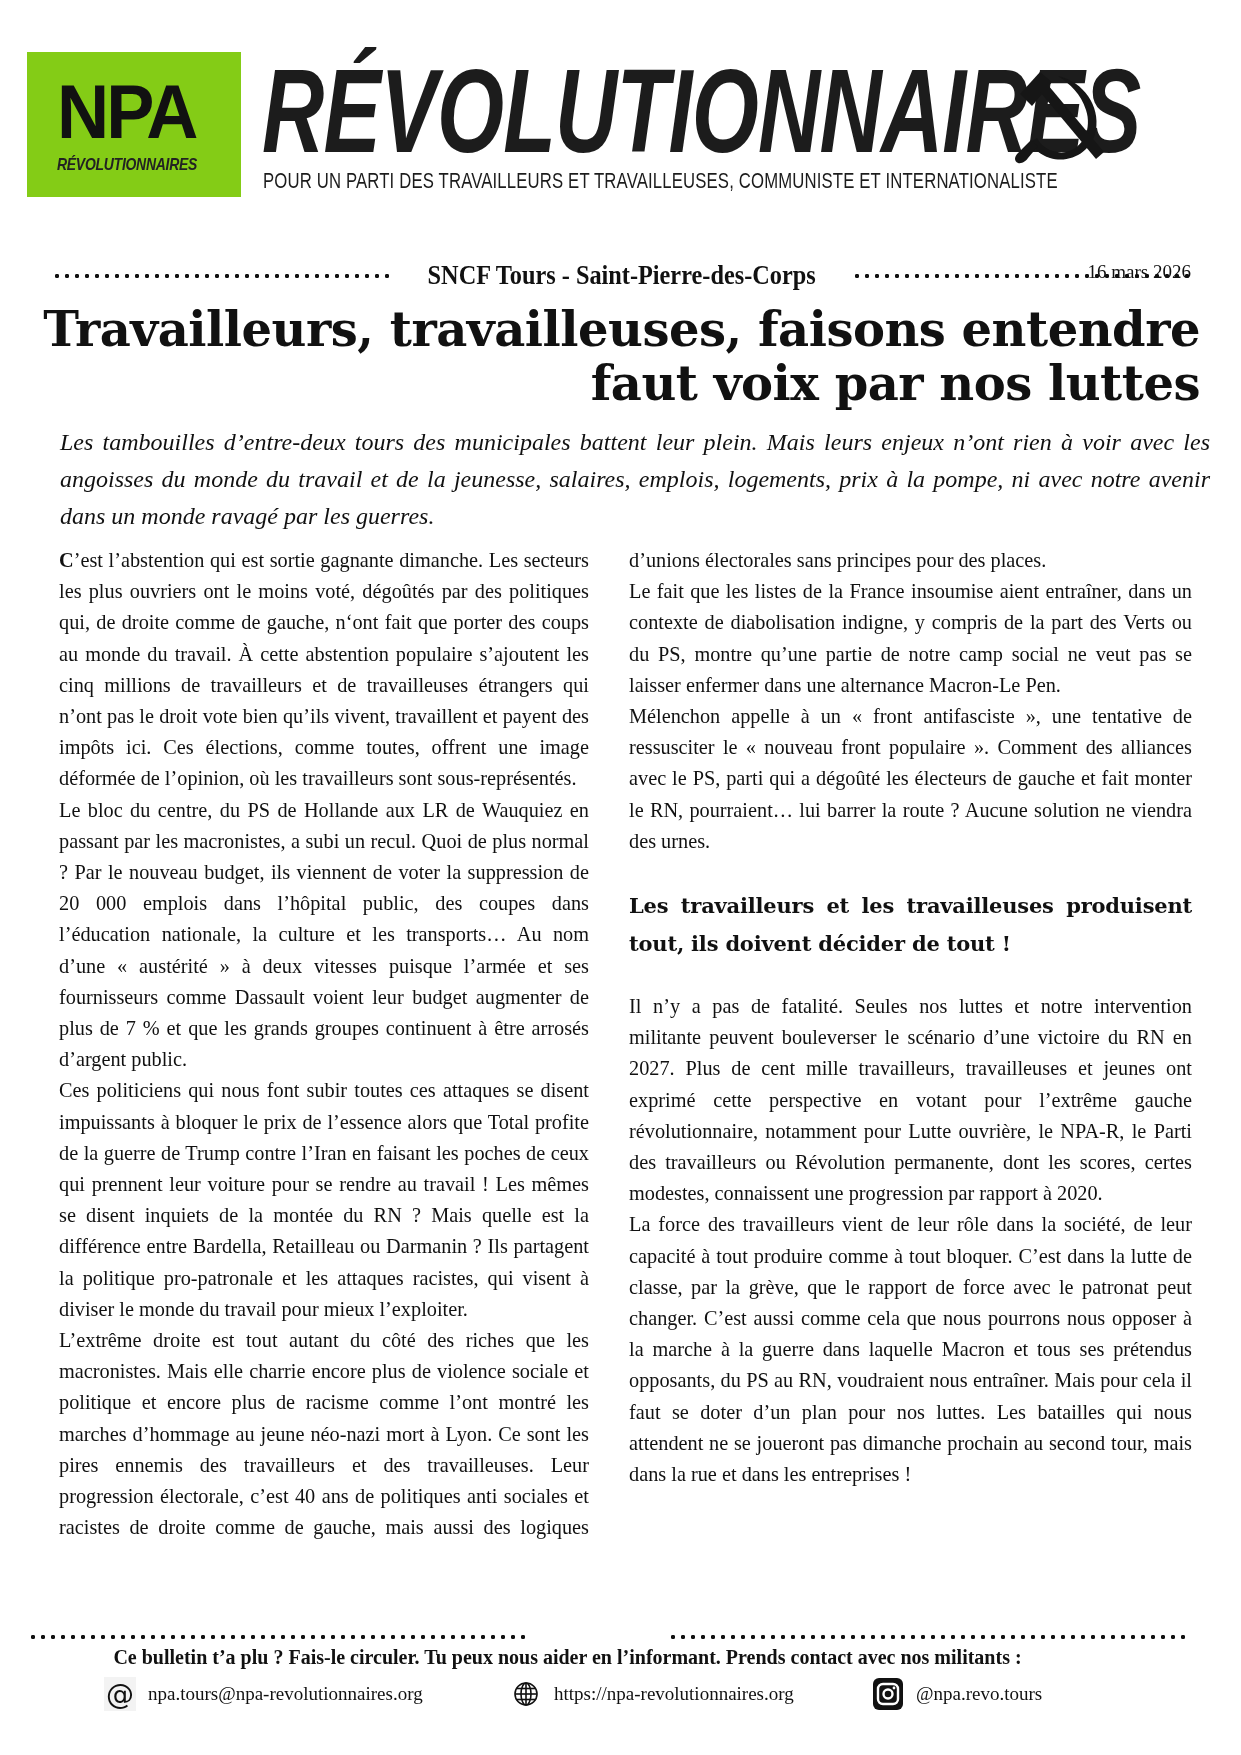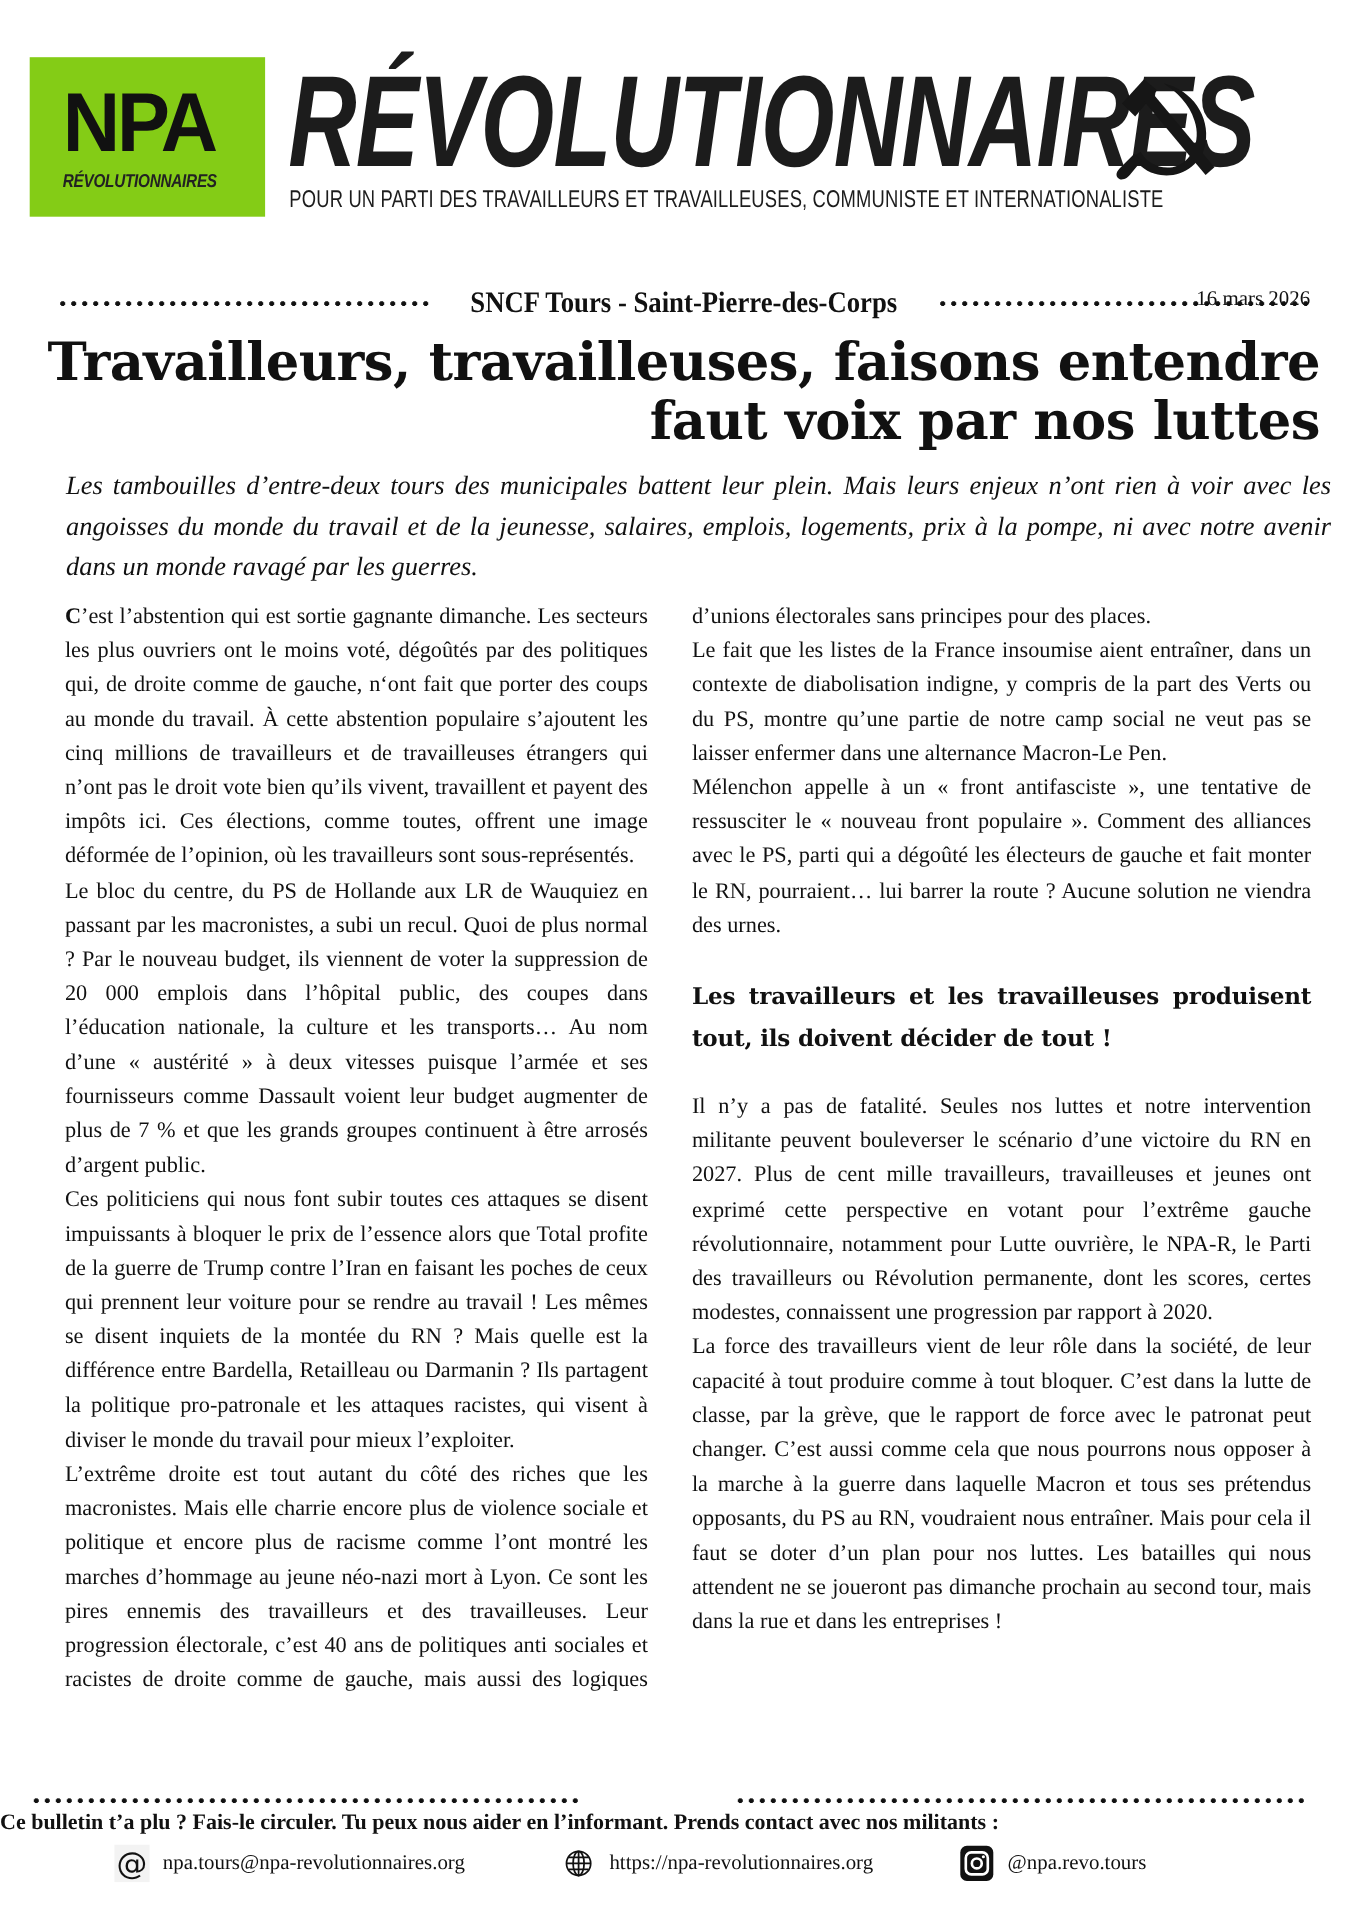--- a/index.html
+++ b/index.html
@@ -28,21 +28,21 @@
     .col-left { left: 59px; top: 545px; width: 530px; }
     .col-right { left: 629px; top: 545px; width: 563px; }
     .col p { margin: 0; }
     .dropcap { font-weight: 700; }
     .subhead { font-weight: 700; font-size: 21px; line-height: 38px; margin: 30px 0 28px 0 !important; text-align: justify; font-family: "DejaVu Serif", serif; letter-spacing: -0.2px; }
 
     
     .footer-dots { position: absolute; top: 1634px; height: 6px; background-image: radial-gradient(circle, #111 2px, transparent 2.3px); background-size: 10px 6px; background-repeat: repeat-x; }
     .footer-dots.left { left: 28px; width: 500px; }
     .footer-dots.right { left: 668px; width: 520px; }
-    .footer-msg { position: absolute; left: 0; width: 1135px; top: 1646px; text-align: left; font-weight: 700; font-size: 20px; }
+    .footer-msg { position: absolute; left: 0; width: 1135px; top: 1646px; text-align: center; font-weight: 700; font-size: 20px; }
     .contact { position: absolute; top: 1677px; display: flex; align-items: center; font-size: 19px; }
     .contact .ico { width: 32px; height: 34px; display: flex; align-items: center; justify-content: center; margin-right: 12px; }
     .c-email { left: 104px; }
     .c-web { left: 510px; }
     .c-insta { left: 872px; }
     .at-box { background: #f3f3f3; font-family: "DejaVu Sans", sans-serif; font-size: 28px; font-weight: 400; }
   </style>
 </head>
 <body>
 

